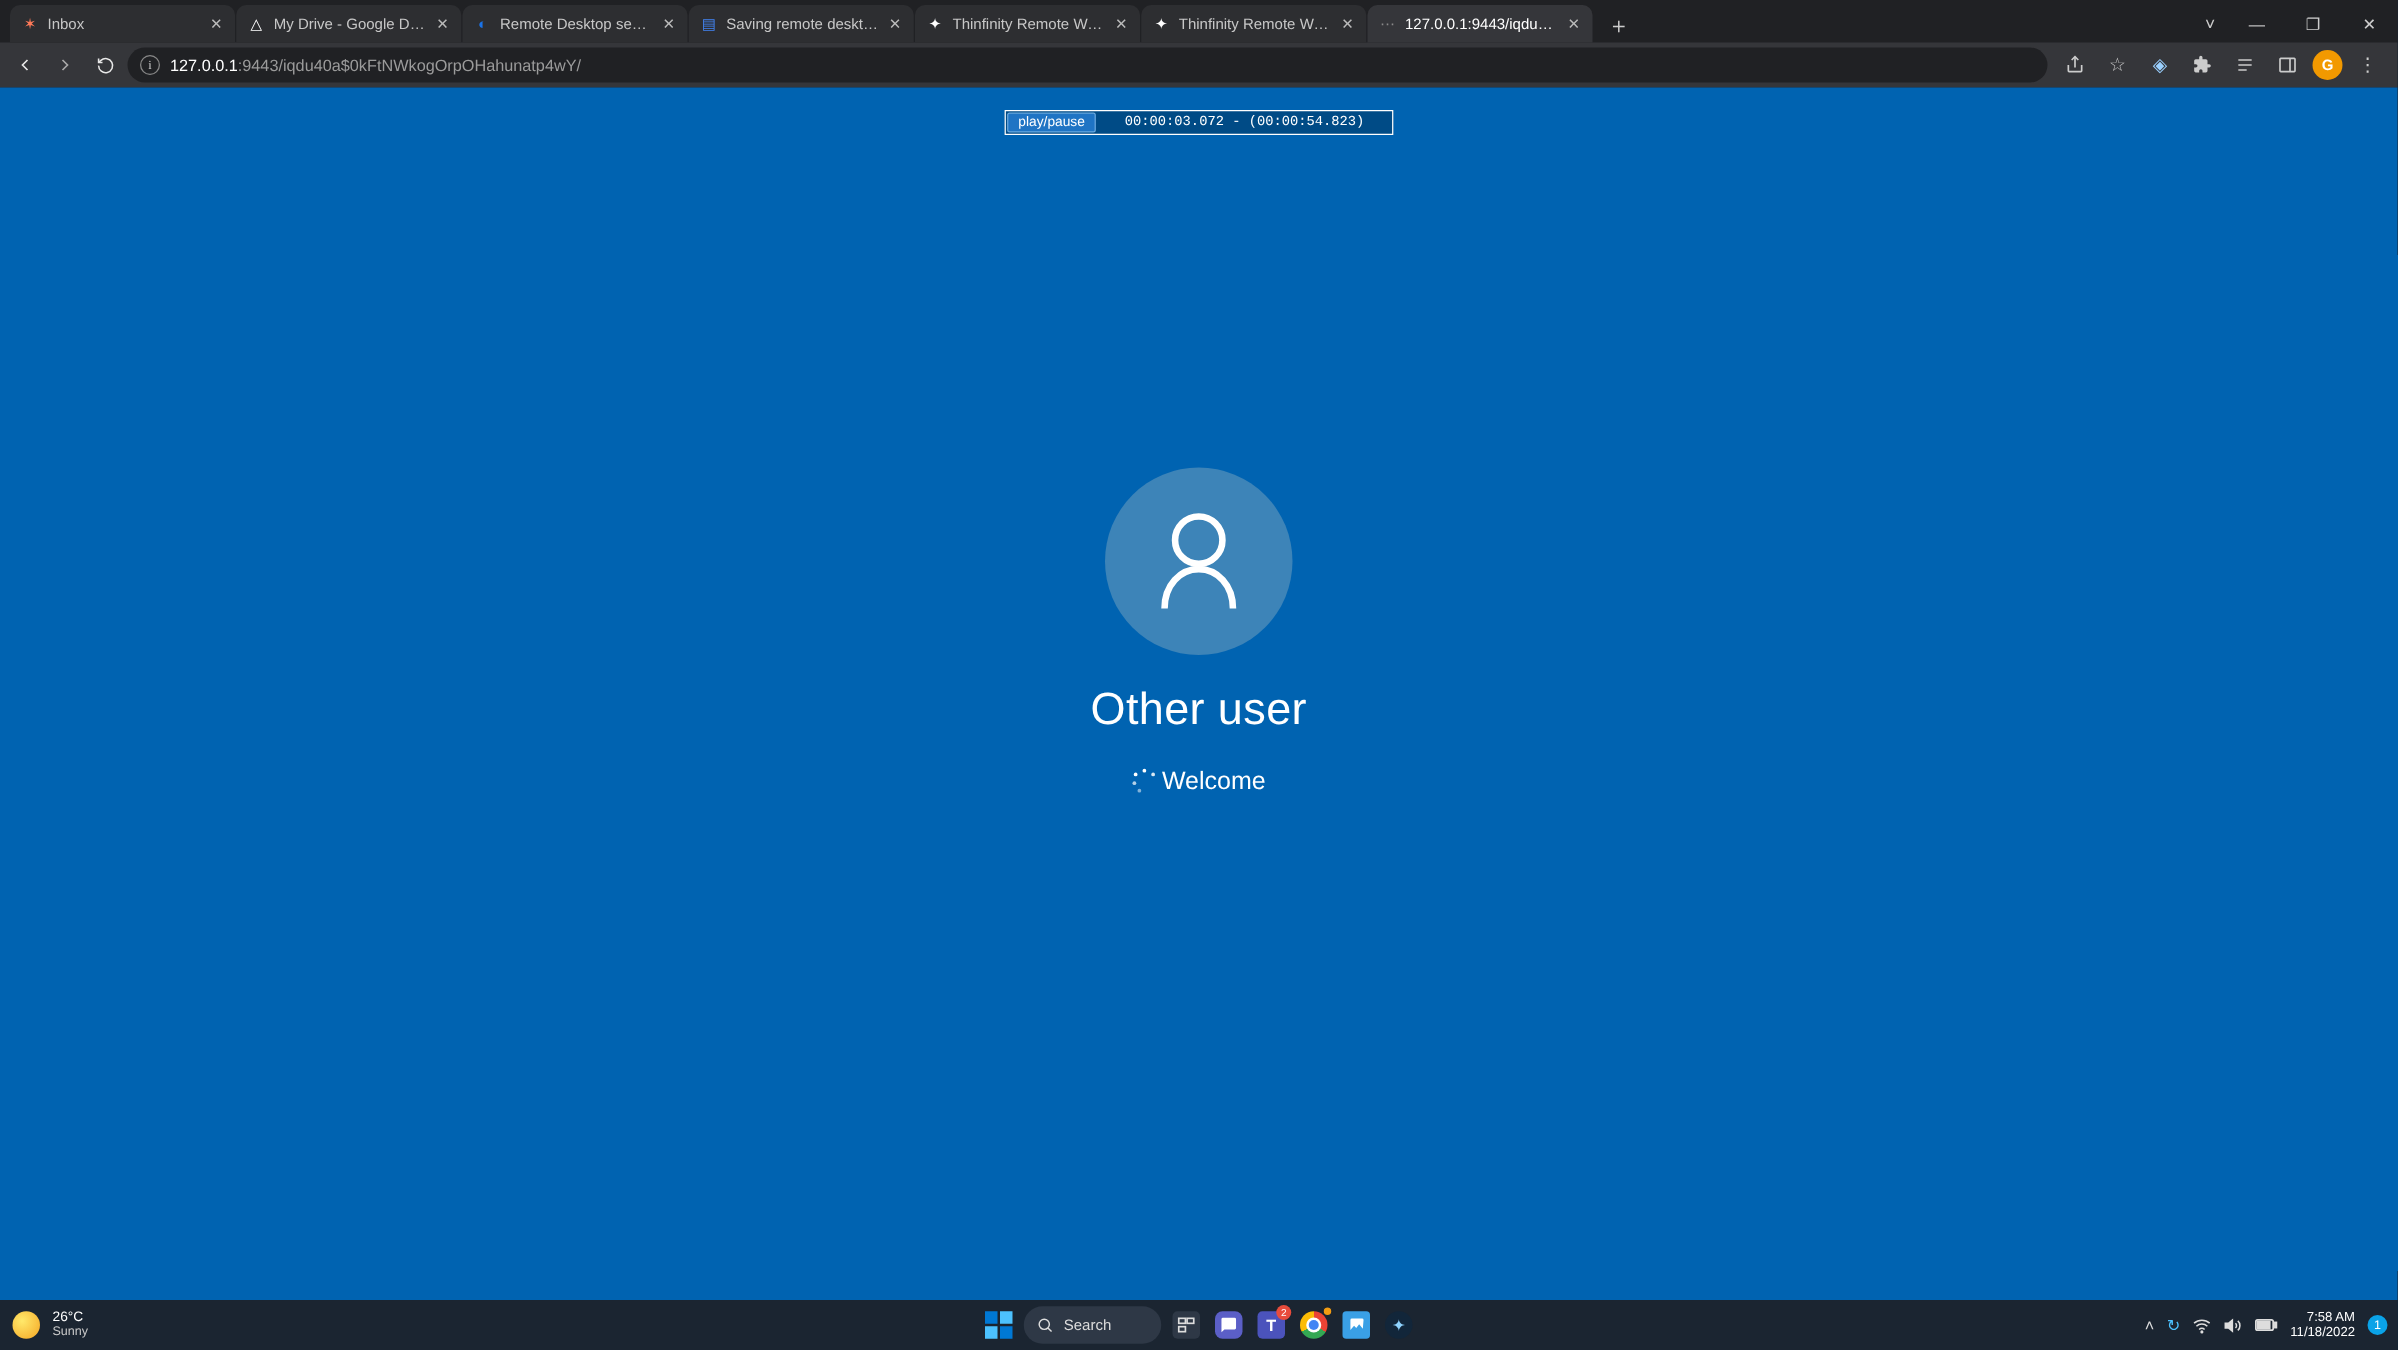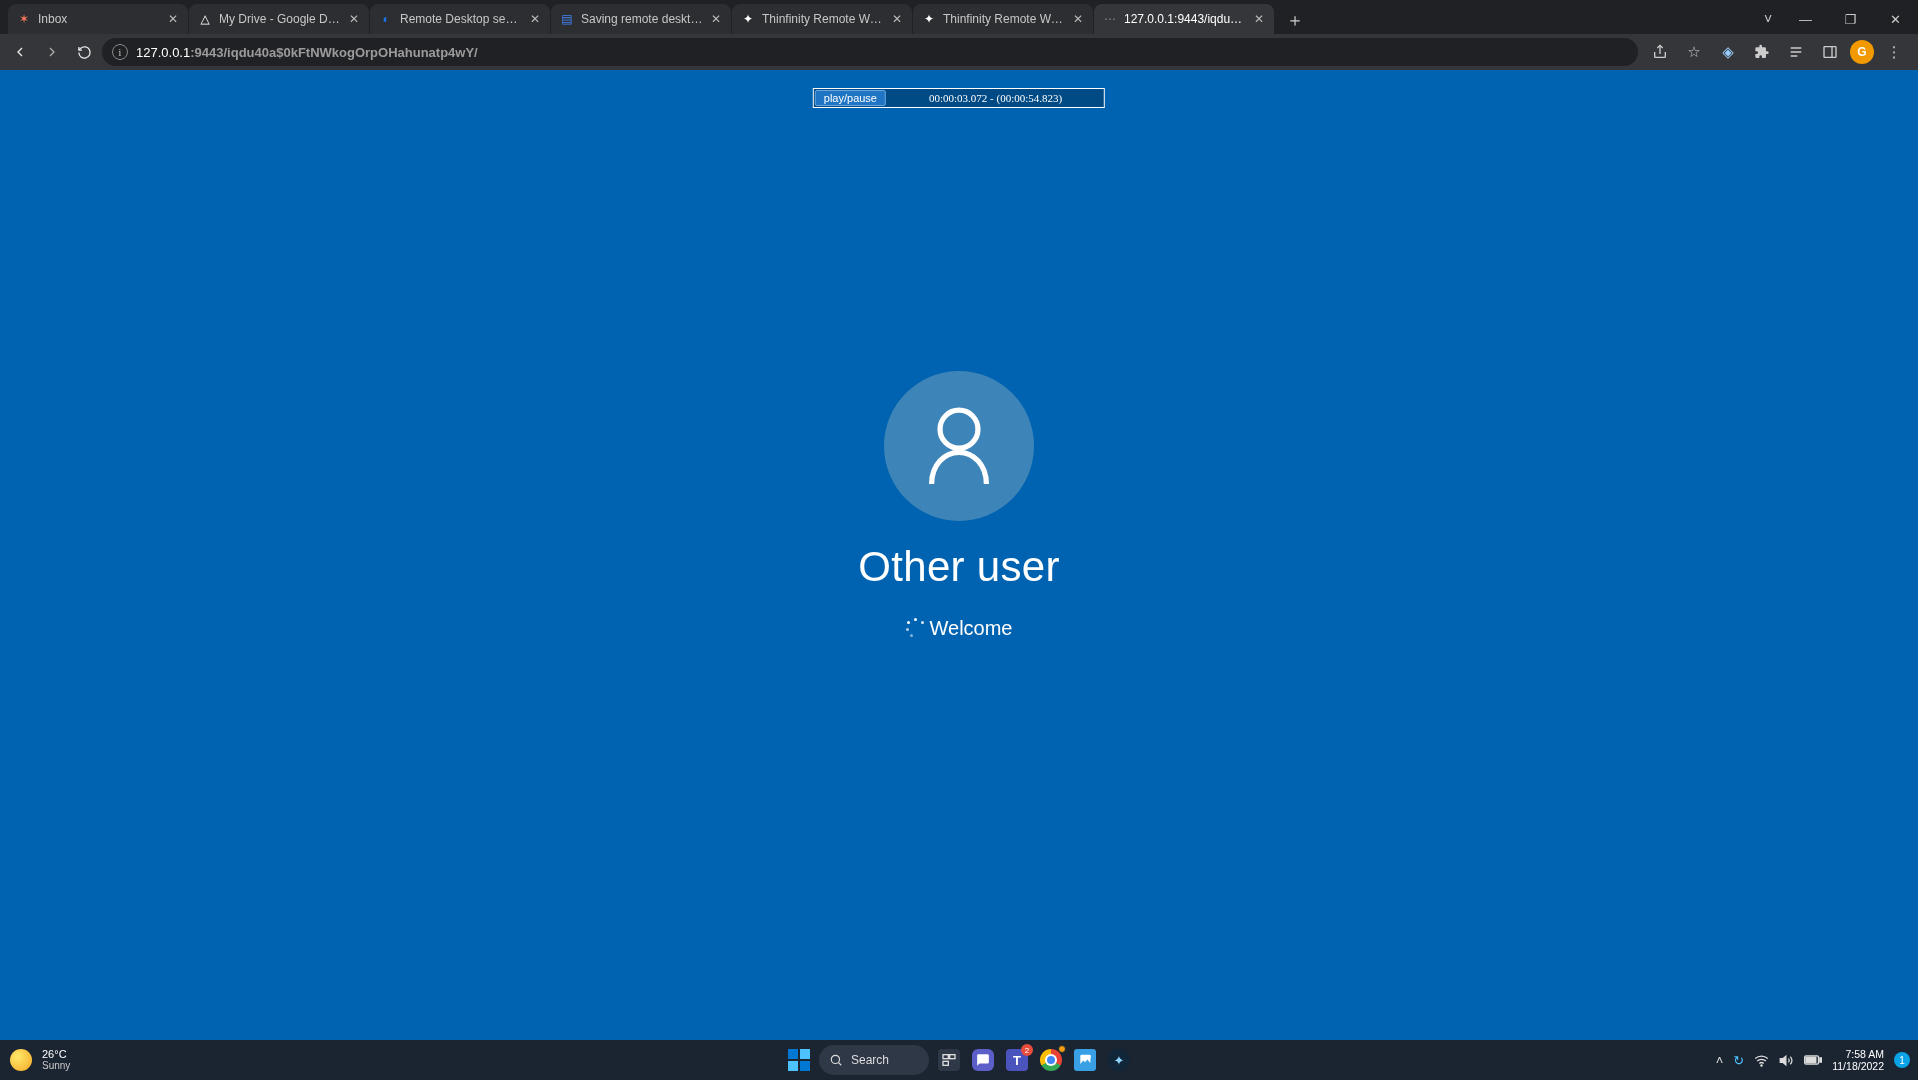--- a/index.html
+++ b/index.html
@@ -29,49 +29,49 @@
   .win-controls .wc { width: 45px; height: 30px; display: flex; align-items: center; justify-content: center; color: #ccc; font-size: 13px; }
   .win-controls .chev { width: 30px; display:flex; align-items:center; justify-content:center; color:#ccc; font-size:14px;}
 
   
   .toolbar { height: 36px; background: #35363a; display: flex; align-items: center; padding: 0 6px; gap: 4px; }
   .nav-btn { width: 28px; height: 28px; display: flex; align-items: center; justify-content: center; color: #aaa; border-radius: 50%; }
   .nav-btn.enabled { color: #e8e8e8; }
   .omnibox { flex: 1; height: 28px; background: #202124; border-radius: 14px; display: flex; align-items: center; padding: 0 10px; gap: 8px; color: #ddd; font-size: 13px; }
   .omnibox .info-icon { width:16px; height:16px; border:1px solid #888; border-radius:50%; display:flex; align-items:center; justify-content:center; font-size:10px; color:#ccc; font-family: serif;}
   .omnibox .url .host { color: #ffffff; }
-  .omnibox .url .rest { color: #9b9b9b; font-weight: bold; }
+  .omnibox .url .rest { color: #9b9b9b; }
   .toolbar-right { display: flex; align-items: center; gap: 6px; padding: 0 4px; }
   .tb-icon { width: 28px; height: 28px; display: flex; align-items: center; justify-content: center; color: #ccc; font-size: 15px; }
   .profile-badge { width: 24px; height: 24px; background: #f29900; border-radius: 50%; color: #fff; font-size: 12px; display: flex; align-items: center; justify-content: center; font-weight: 600;}
 
   
   .viewport { flex: 1; position: relative; background: #0063B1; overflow: hidden; }
 
   
   .player-bar {
     position: absolute; top: 18px; left: 50%; transform: translateX(-50%);
     display: flex; align-items: stretch; height: 20px; border: 1px solid #fff; background: #004b86; font-size: 11px;
   }
   .player-bar .pp {
     background: #1f74c4; color: #fff; padding: 0 8px; display: flex; align-items: center; border: 1px solid #6aa9de; border-radius:2px; margin:1px;
   }
-  .player-bar .time { color: #fff; padding: 0 42px; display: flex; align-items: center; font-family: Liberation Serif, serif;}
+  .player-bar .time { color: #fff; padding: 0 22px; display: flex; align-items: center; font-family: Liberation Mono, monospace;}
 
   
   .win-login {
     position: absolute; inset: 0; display: flex; flex-direction: column; align-items: center; justify-content: center;
     color: #fff;
   }
   .avatar-circle {
     width: 150px; height: 150px; border-radius: 50%; background: #3d84b8;
     display: flex; align-items: center; justify-content: center; margin-top: -100px;
   }
   .avatar-circle svg { width: 68px; height: 80px; }
-  .login-title { font-size: 42px; font-weight: 300; margin-top: 22px; letter-spacing: 0.3px;}
+  .login-title { font-size: 36px; font-weight: 300; margin-top: 22px; letter-spacing: 0.3px;}
   .welcome-row { display: flex; align-items: center; gap: 4px; margin-top: 26px; }
   .welcome-row .msg { font-size: 20px; font-weight: 400; }
   .spinner {
     width: 20px; height: 20px; position: relative;
   }
   .spinner span {
     position: absolute; width: 3px; height: 3px; background: #fff; border-radius: 50%;
   }
 
   

